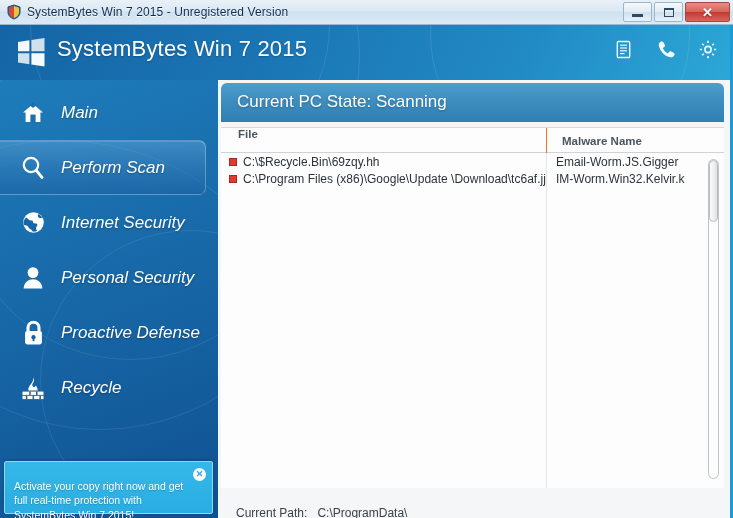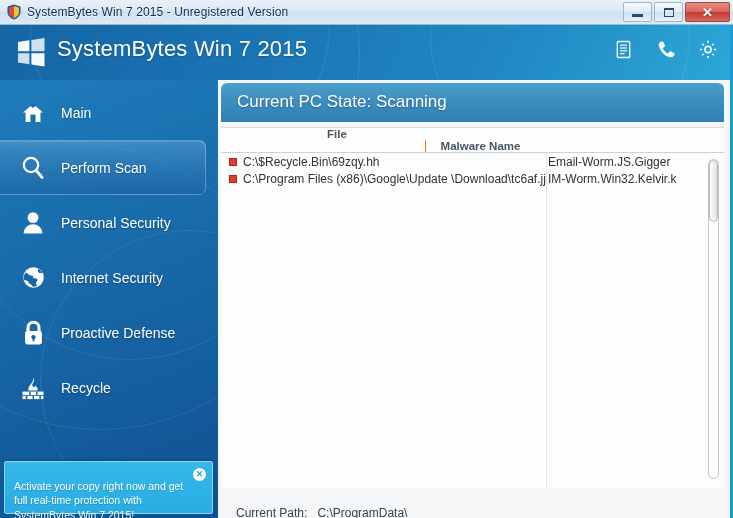--- a/index.html
+++ b/index.html
@@ -120,23 +120,24 @@
     border-bottom-right-radius: 7px;
     margin-right: 12px;
     box-shadow: inset 0 1px 0 rgba(255,255,255,.15);
   }
   .nav-ico {
     width: 30px; height: 30px; flex: none;
     display: flex; align-items: center; justify-content: center;
     margin-right: 13px;
   }
   .nav-label {
-    font-size: 14px; color: #ffffff;
+    font-size: 17px; color: #ffffff;
     text-shadow: 0 1px 2px rgba(0,0,0,.30);
     white-space: nowrap;
+    font-style: italic;
   }
 
   
   .activate {
     position: absolute; left: 4px; top: 461px; width: 209px; height: 53px;
     background: linear-gradient(to bottom, #35b7e8 0%, #29ade2 100%);
     border: 1px solid #8fd9f2;
     border-radius: 2px;
     box-shadow: 0 -1px 3px rgba(0,0,0,.18);
     padding: 5px 8px 0 9px;
@@ -172,24 +173,23 @@
     white-space: nowrap;
   }
 
   .table {
     position: absolute; left: 3px; top: 47px; width: 503px; height: 361px;
     background: #ffffff;
     border-top: 1px solid #d4dade;
     border-bottom: 1px solid #c9d0d5;
   }
   .thead {
-    height: 25px; display: flex; align-items: center;
+    height: 25px; display: flex; align-items: flex-start;
     border-bottom: 1px solid #cdd4d9;
     background: #fdfdfd;
-    flex-direction: column;
   }
   .th {
     font-size: 11.5px; color: #4a5560; font-weight: bold;
     white-space: nowrap;
   }
   .th-file { padding-left: 17px; width: 325px; }
   .th-mal  { padding-left: 15px; border-left: 1px solid #f97316; flex: 1; height: 25px;
              display: flex; align-items: center; }
 
   .tbody { position: relative; height: 335px; background: #fdfdfd; }
@@ -205,21 +205,21 @@
   .cell-file {
     width: 325px; padding-left: 8px;
     display: flex; align-items: center; gap: 6px;
     white-space: nowrap; overflow: hidden;
   }
   .dot {
     width: 8px; height: 8px; flex: none;
     background: #e03b30;
     border: 1px solid #a32a22;
   }
-  .cell-mal { padding-left: 2px; white-space: nowrap; }
+  .cell-mal { padding-left: 10px; white-space: nowrap; }
 
   .scrollbar {
     position: absolute; right: 5px; top: 6px; width: 11px; height: 320px;
     background: #fdfdfd;
     border: 1px solid #bdc3c7;
     border-radius: 6px;
   }
   .scroll-thumb {
     position: absolute; left: 0; top: 0; width: 9px; height: 62px;
     background: linear-gradient(to right, #fcfcfc 0%, #f0f0f0 50%, #e0e0e0 100%);
@@ -335,42 +335,42 @@
           <svg width="26" height="26" viewBox="0 0 26 26">
             <circle cx="11" cy="10" r="7.2" fill="none" stroke="#ffffff" stroke-width="2.2"></circle>
             <line x1="16.2" y1="15.4" x2="22" y2="22.4" stroke="#ffffff" stroke-width="3" stroke-linecap="round"></line>
           </svg>
         </div>
         <span class="nav-label">Perform Scan</span>
       </div>
 
       <div class="navitem">
         <div class="nav-ico">
-          <svg width="24" height="25" viewBox="0 0 24 25">
-            <circle cx="12" cy="7.6" r="5.4" fill="#ffffff"></circle>
-            <path d="M2.6 23.5 c0.4 -5.8 4.4 -9.2 9.4 -9.2 s9 3.4 9.4 9.2 z" fill="#ffffff"></path>
-          </svg>
-        </div>
-        <span class="nav-label">Personal Security</span>
-      </div>
-
-      <div class="navitem">
-        <div class="nav-ico">
           <svg width="25" height="25" viewBox="0 0 25 25">
             <circle cx="12.5" cy="12.5" r="10.3" fill="#ffffff"></circle>
             <path d="M5 7.5 c2.5 1.3 3 3.2 5.2 3 c2.5 -0.3 1.3 2.2 2.8 2.8 c1.6 0.6 3.1 -0.3 3.4 1.4
                      c0.3 1.6 -1.6 2.1 -1.4 3.8 c0.1 1 0.8 1.6 1.3 2.2
                      c-1.3 0.7 -2.8 1.1 -4.3 1.1 c-1.2 -1.5 -1.8 -2.4 -3.2 -3
                      c-1.6 -0.7 -1.1 -2.5 -2.6 -3.1 c-1.4 -0.6 -2.6 0 -3.3 -1.3
                      c-0.6 -1.1 -0.4 -2.7 0.1 -4 c0.5 -1.2 1.2 -2.2 2 -2.9 z" fill="#1766a7"></path>
             <path d="M17.5 3.9 c1.6 0.9 2.9 2.2 3.8 3.8 c-1.3 0.6 -2.6 0.4 -3.6 -0.3
                      c-1.1 -0.8 -1.2 -2.4 -0.2 -3.5 z" fill="#1766a7"></path>
           </svg>
         </div>
         <span class="nav-label">Internet Security</span>
+      </div>
+
+      <div class="navitem">
+        <div class="nav-ico">
+          <svg width="24" height="25" viewBox="0 0 24 25">
+            <circle cx="12" cy="7.6" r="5.4" fill="#ffffff"></circle>
+            <path d="M2.6 23.5 c0.4 -5.8 4.4 -9.2 9.4 -9.2 s9 3.4 9.4 9.2 z" fill="#ffffff"></path>
+          </svg>
+        </div>
+        <span class="nav-label">Personal Security</span>
       </div>
 
       <div class="navitem">
         <div class="nav-ico">
           <svg width="23" height="26" viewBox="0 0 23 26">
             <path d="M6 11.5 V7.8 a5.5 5.5 0 0 1 11 0 V11.5" fill="none" stroke="#ffffff" stroke-width="3.1"></path>
             <rect x="3.1" y="11" width="16.8" height="13.4" rx="2.1" fill="#ffffff"></rect>
             <circle cx="11.5" cy="17.2" r="2.1" fill="#1560a0"></circle>
             <rect x="10.6" y="17.2" width="1.8" height="4" fill="#1560a0"></rect>
           </svg>

